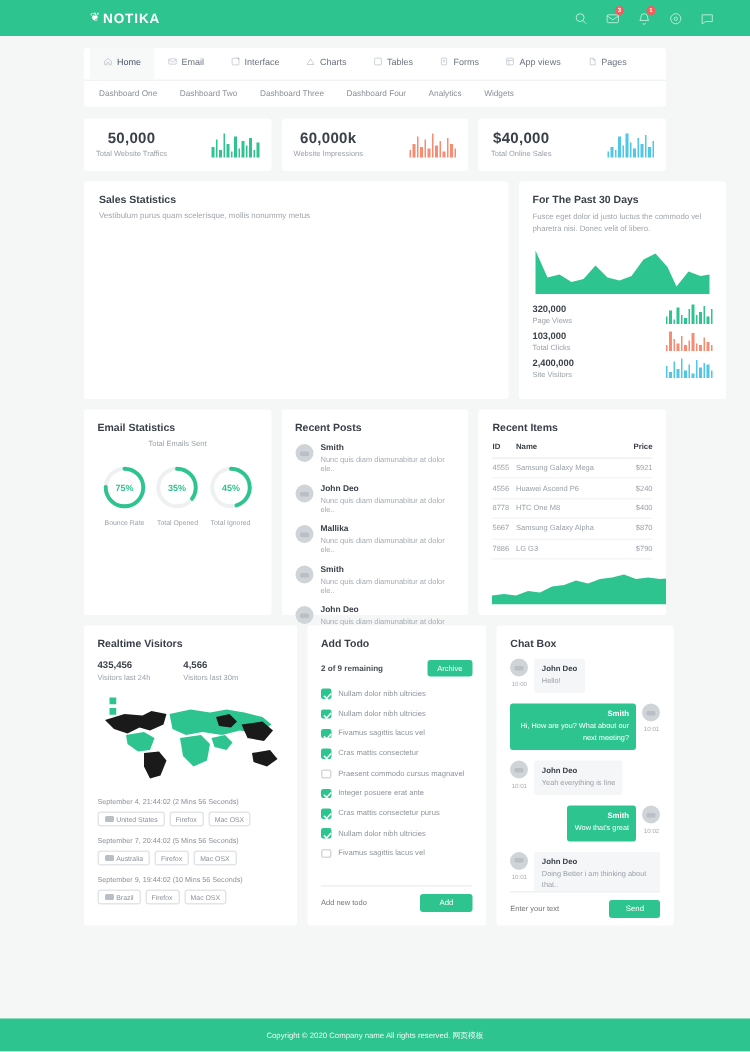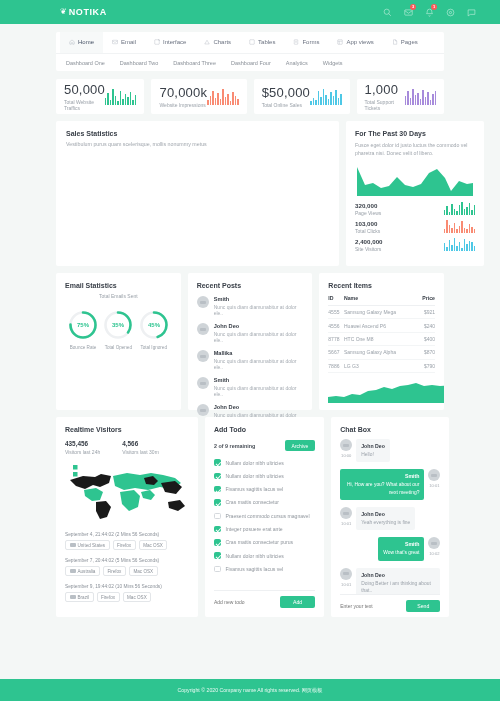--- a/index.html
+++ b/index.html
@@ -47,21 +47,21 @@
   .navtab svg { width: 6px; height: 6px; stroke: #9aa3ad; fill: none; stroke-width: 1.3; }
   .subnav { display: flex; align-items: center; height: 18px; padding: 0 10px; border-top: 1px solid #f1f3f4; gap: 15px; }
   .subnav-item { font-size: 5.5px; color: #8a9098; cursor: pointer; }
 
   .content { padding: 8px 56px 0 56px; }
   .row { display: flex; gap: 7px; margin-bottom: 7px; }
   .card { background: #fff; border-radius: 2px; }
 
   
   .statcard { flex: 1; padding: 7px 8px; display: flex; align-items: center; justify-content: space-between; height: 35px; }
-  .stat-num { font-size: 13px; font-weight: normal; color: #3a4049; letter-spacing: .2px; }
+  .stat-num { font-size: 10px; font-weight: bold; color: #3a4049; letter-spacing: .2px; text-align: center; }
   .stat-lbl { font-size: 5px; color: #9aa1a9; margin-top: 2px; }
   .spark { display: flex; align-items: flex-end; gap: 1px; height: 16px; }
   .spark i { width: 1.5px; display: block; }
 
   
   .sales { flex: 0 0 283px; padding: 9px 10px; height: 145px; }
   .card-title { font-size: 7px; font-weight: bold; color: #3a4049; }
   .card-sub { font-size: 5.3px; color: #a0a6ad; margin-top: 4px; }
 
   .past30 { flex: 1; padding: 9px 9px; height: 145px; }
@@ -277,79 +277,58 @@
           <i style="height:6.0px;background:#2ec490"></i>
           <i style="height:11.0px;background:#2ec490"></i>
           <i style="height:8.0px;background:#2ec490"></i>
           <i style="height:13.0px;background:#2ec490"></i>
           <i style="height:5.0px;background:#2ec490"></i>
           <i style="height:10.0px;background:#2ec490"></i>
         </div>
       </div>
       <div class="card statcard">
         <div>
-          <div class="stat-num">70,000k</div>
+          <div class="stat-num">60,000k</div>
           <div class="stat-lbl">Website Impressions</div>
         </div>
         <div class="spark" style="height:16px">
           <i style="height:5.0px;background:#f98b73"></i>
           <i style="height:9.0px;background:#f98b73"></i>
           <i style="height:14.0px;background:#f98b73"></i>
           <i style="height:7.0px;background:#f98b73"></i>
           <i style="height:12.0px;background:#f98b73"></i>
           <i style="height:6.0px;background:#f98b73"></i>
           <i style="height:16.0px;background:#f98b73"></i>
           <i style="height:8.0px;background:#f98b73"></i>
           <i style="height:11.0px;background:#f98b73"></i>
           <i style="height:4.0px;background:#f98b73"></i>
           <i style="height:13.0px;background:#f98b73"></i>
           <i style="height:9.0px;background:#f98b73"></i>
           <i style="height:6.0px;background:#f98b73"></i>
         </div>
       </div>
       <div class="card statcard">
         <div>
-          <div class="stat-num">$50,000</div>
+          <div class="stat-num">$40,000</div>
           <div class="stat-lbl">Total Online Sales</div>
         </div>
         <div class="spark" style="height:16px">
           <i style="height:3.2px;background:#4ec8e6"></i>
           <i style="height:6.4px;background:#4ec8e6"></i>
           <i style="height:4.3px;background:#4ec8e6"></i>
           <i style="height:13.9px;background:#4ec8e6"></i>
           <i style="height:7.5px;background:#4ec8e6"></i>
           <i style="height:16.0px;background:#4ec8e6"></i>
           <i style="height:9.6px;background:#4ec8e6"></i>
           <i style="height:5.3px;background:#4ec8e6"></i>
           <i style="height:12.8px;background:#4ec8e6"></i>
           <i style="height:8.5px;background:#4ec8e6"></i>
           <i style="height:14.9px;background:#4ec8e6"></i>
           <i style="height:6.4px;background:#4ec8e6"></i>
           <i style="height:10.7px;background:#4ec8e6"></i>
-        </div>
-      </div>
-      <div class="card statcard">
-        <div>
-          <div class="stat-num">1,000</div>
-          <div class="stat-lbl">Total Support Tickets</div>
-        </div>
-        <div class="spark" style="height:16px">
-          <i style="height:8.5px;background:#a78bdb"></i>
-          <i style="height:13.9px;background:#a78bdb"></i>
-          <i style="height:6.4px;background:#a78bdb"></i>
-          <i style="height:16.0px;background:#a78bdb"></i>
-          <i style="height:9.6px;background:#a78bdb"></i>
-          <i style="height:11.7px;background:#a78bdb"></i>
-          <i style="height:5.3px;background:#a78bdb"></i>
-          <i style="height:14.9px;background:#a78bdb"></i>
-          <i style="height:7.5px;background:#a78bdb"></i>
-          <i style="height:12.8px;background:#a78bdb"></i>
-          <i style="height:4.3px;background:#a78bdb"></i>
-          <i style="height:10.7px;background:#a78bdb"></i>
-          <i style="height:13.9px;background:#a78bdb"></i>
         </div>
       </div>
     </div>
 
   <div class="row">
     <div class="card sales">
       <div class="card-title">Sales Statistics</div>
       <div class="card-sub">Vestibulum purus quam scelerisque, mollis nonummy metus</div>
     </div>
     <div class="card past30">

